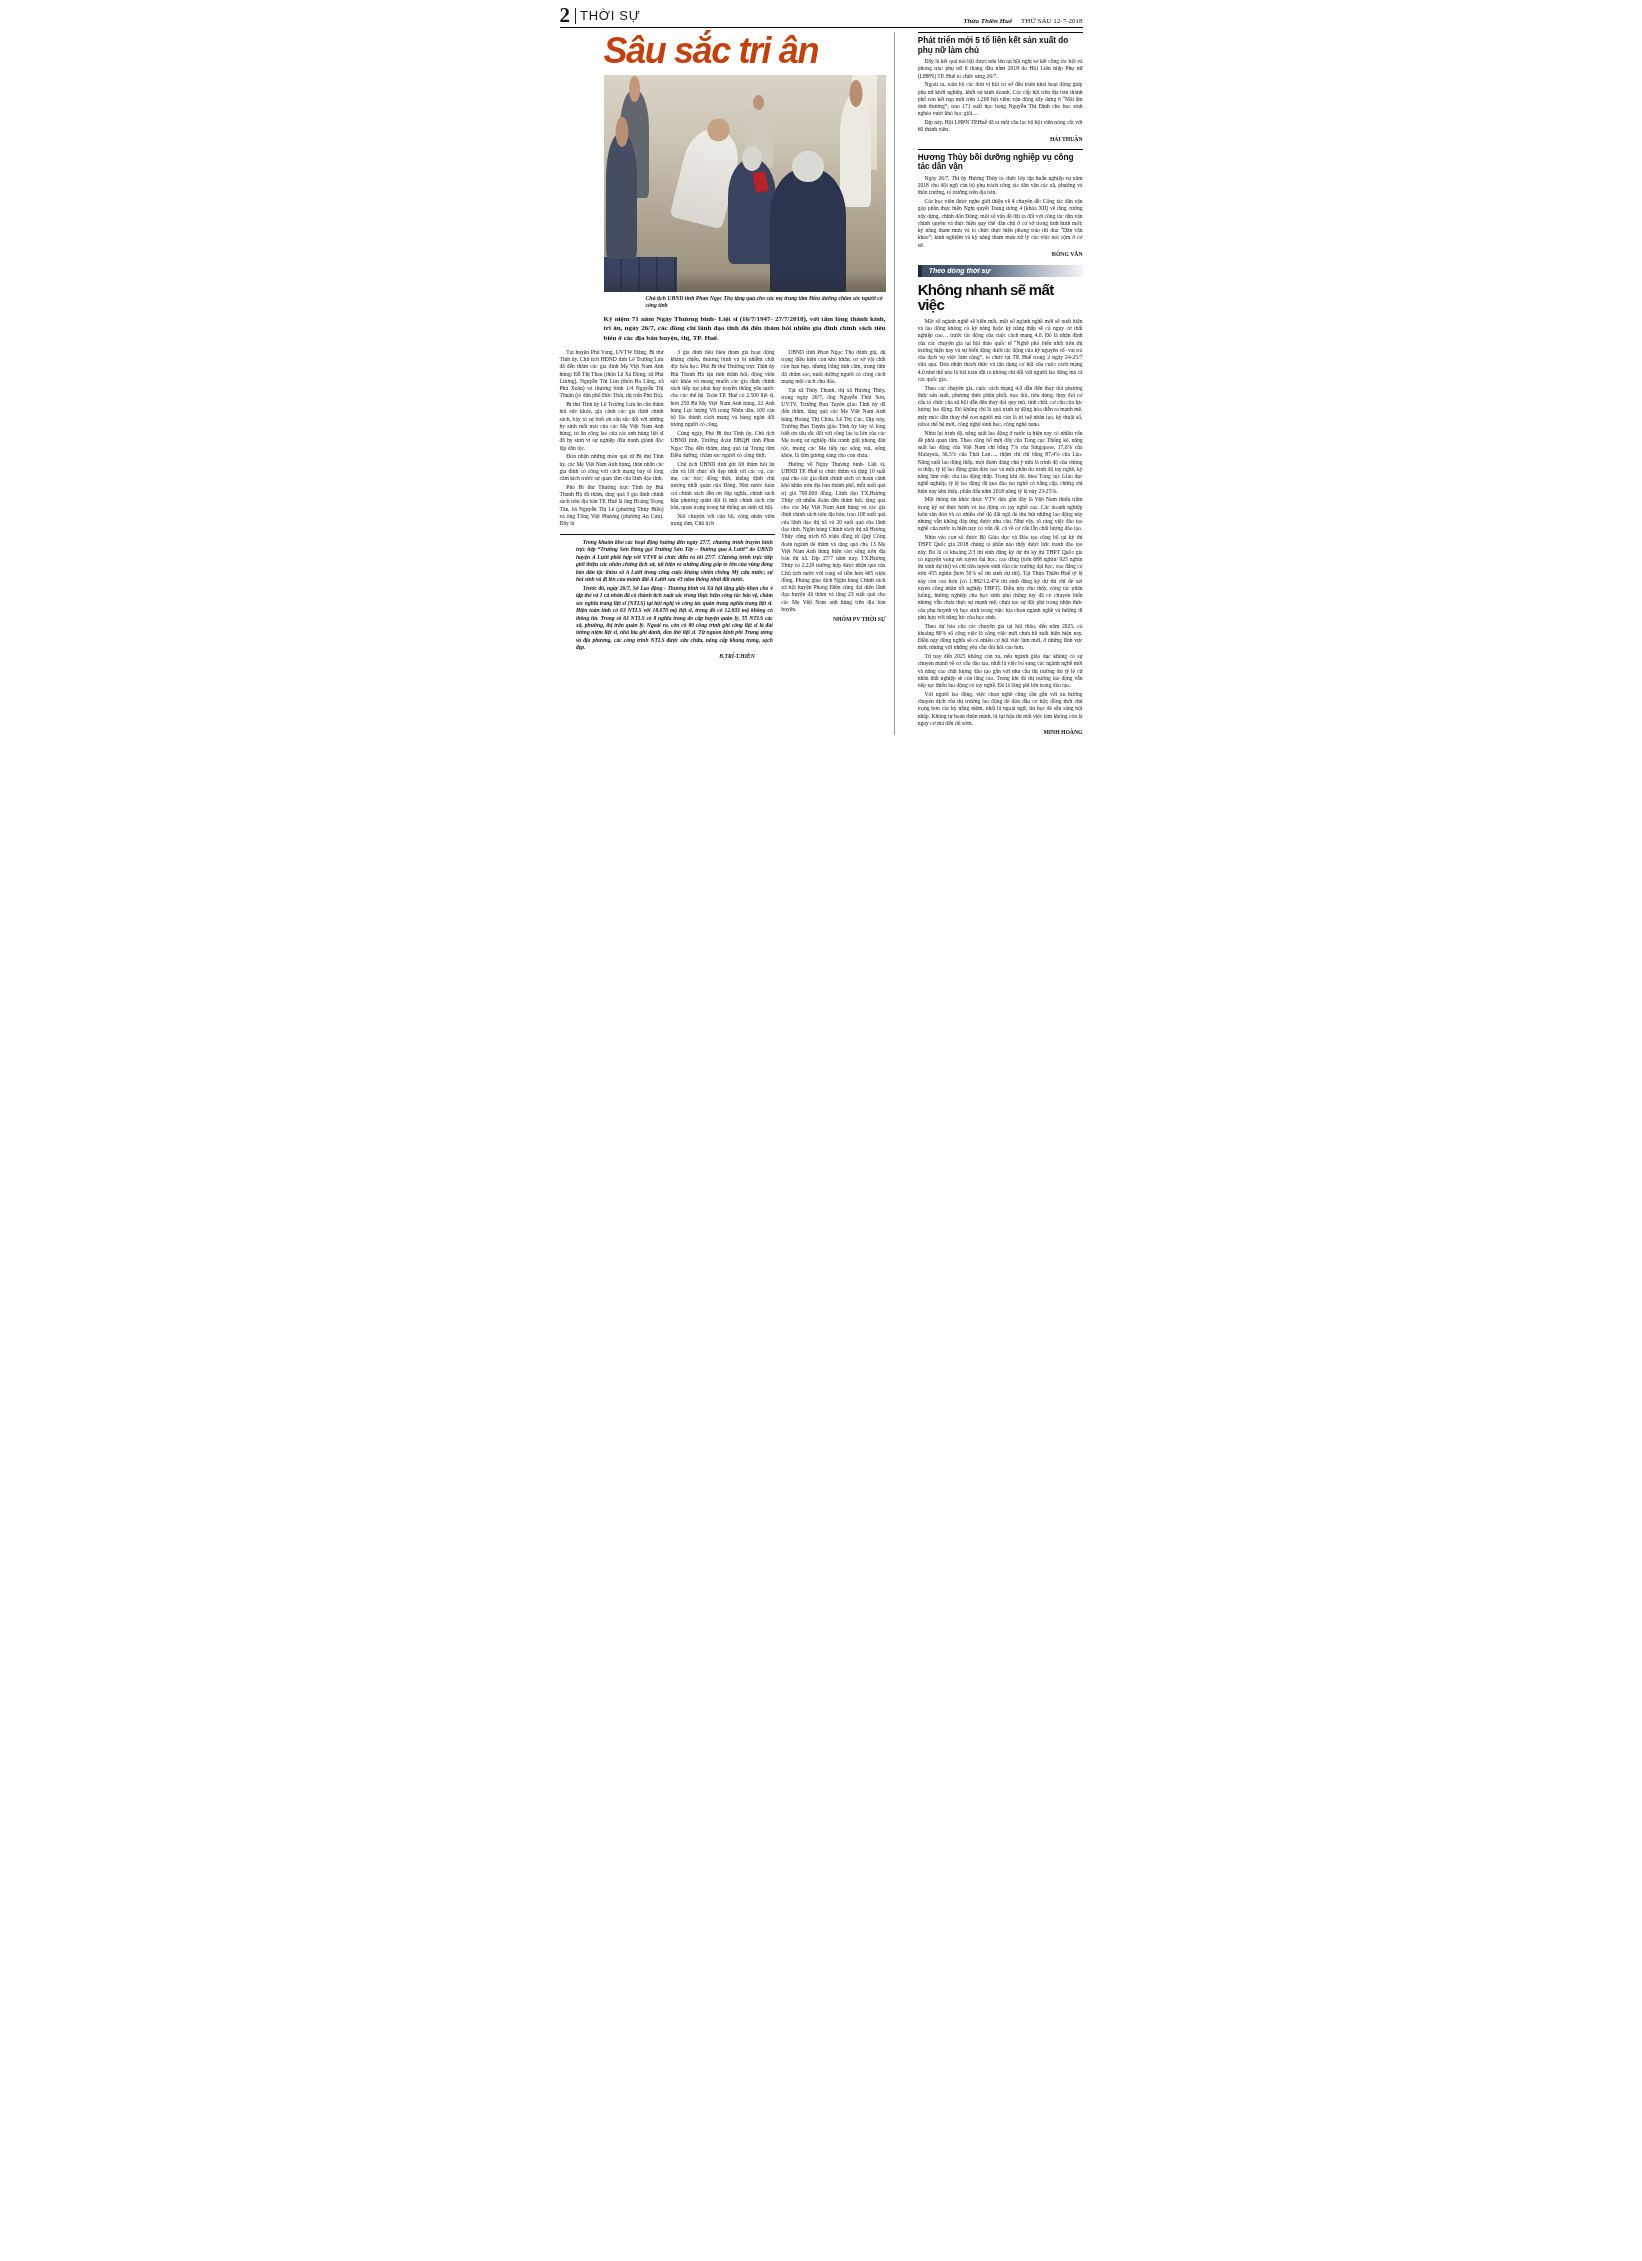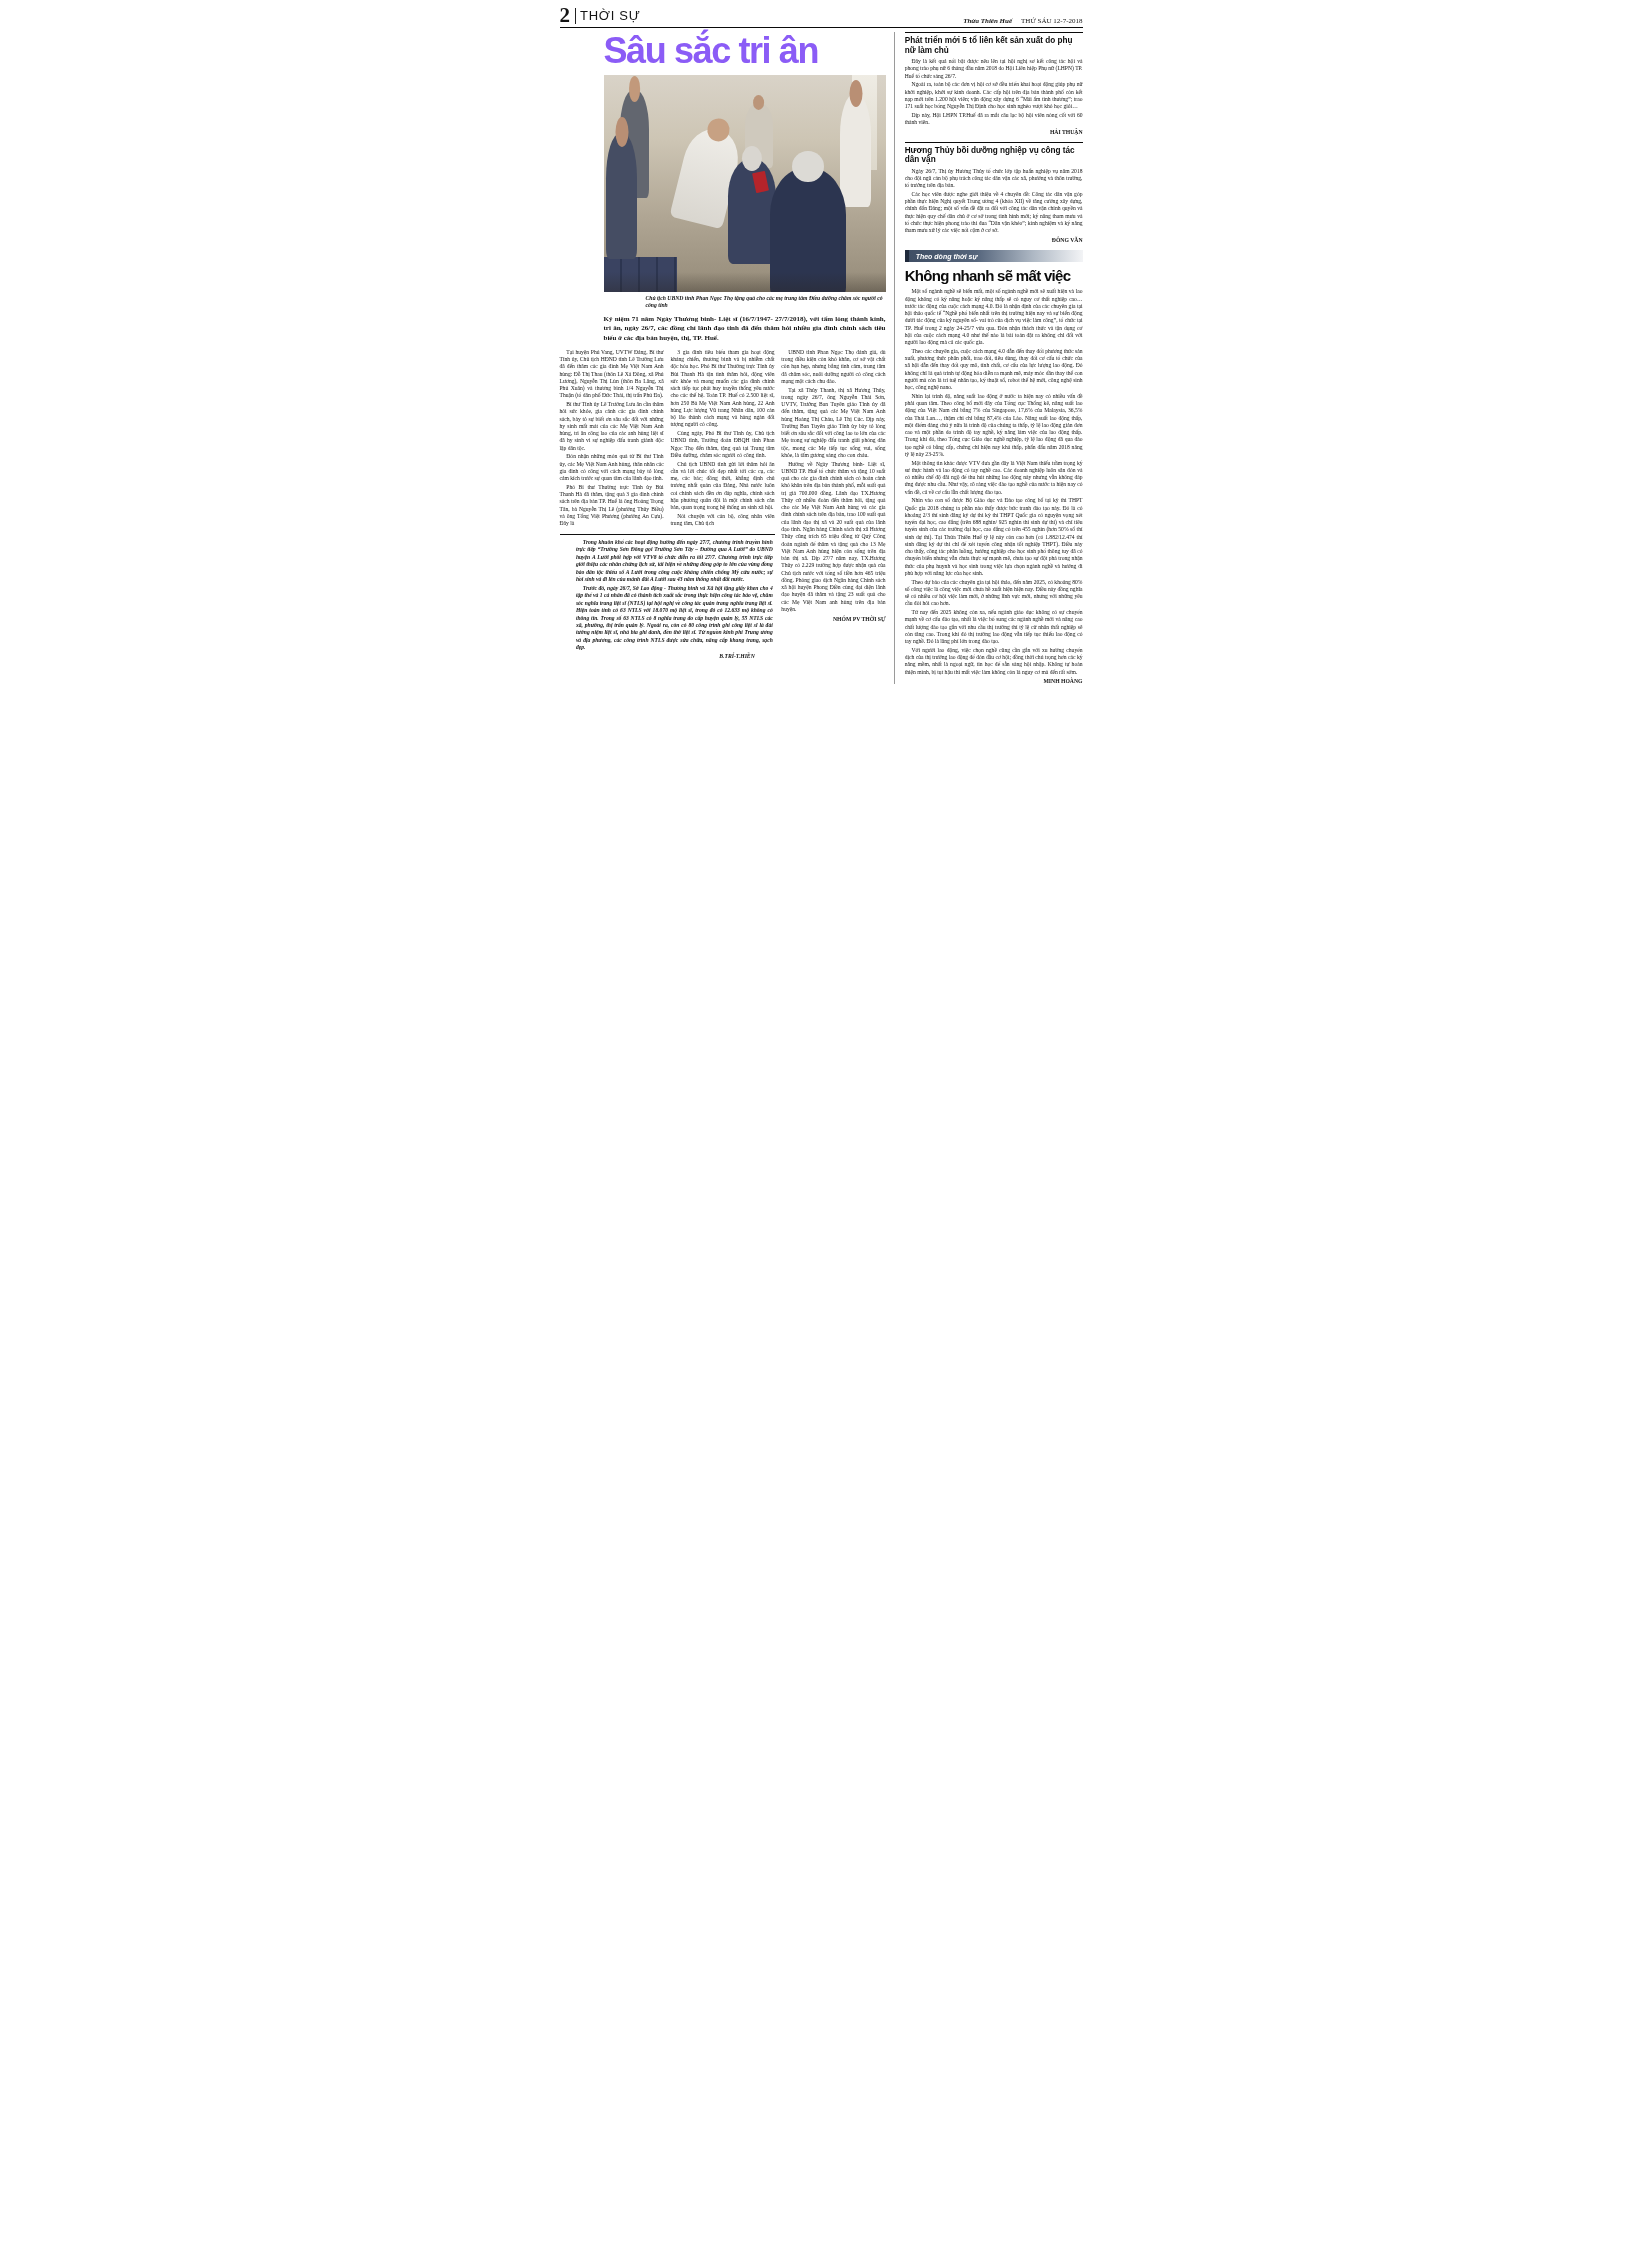--- a/index.html
+++ b/index.html
@@ -15,26 +15,26 @@
   .mast-left { display:flex; align-items:center; gap:4.6px; }
   .page-num { font-size:21px; font-weight:bold; line-height:.82; }
   .mast-divider { width:0.9px; height:15.5px; background:#222; }
   .section-name { font-family:"Liberation Sans",sans-serif; font-size:13px; letter-spacing:0.7px; font-weight:500; }
   .mast-right { display:flex; align-items:center; gap:9px; font-size:7px; }
   .brand { font-weight:bold; font-style:italic; }
 
   
   .content { display:flex; gap:8.2px; margin-top:4.6px; }
   .left-area { width:326px; flex:none; }
-  .right-area { flex:1; min-width:0; border-left:0.5px solid #9a9a9a; padding-left:10px; }
+  .right-area { flex:1; min-width:0; border-left:0.5px solid #9a9a9a; padding-left:23px; }
 
   
   .feature-top { margin-left:44px; }
   .headline { font-family:"Liberation Sans",sans-serif; font-weight:bold;
-    font-size:36px; letter-spacing:-1.4px; line-height:.95; margin:1.8px 0 6.4px; color:#8b5cf6; }
+    font-size:36px; letter-spacing:-1.4px; line-height:.95; margin:1.8px 0 6.4px; color:#c2410c;font-style:italic; }
 
   .photo { position:relative; height:217px; overflow:hidden;
     background:linear-gradient(180deg,#d9d3c8 0%,#cdc5b4 30%,#b0a694 65%,#958b79 100%); }
   .ph { position:absolute; }
   .fig { position:absolute; border-radius:46% 46% 10% 10% / 36% 36% 8% 8%; }
   .fig::before { content:""; position:absolute; left:50%; top:-13%; transform:translateX(-50%);
     width:42%; height:24%; border-radius:50%; background:var(--skin,#c7a183); }
   .f1 { left:6%;  top:7%;  width:10%; height:50%; background:#62666f; --skin:#c2997b; }
   .f2 { left:1%;  top:27%; width:11%; height:58%; background:#454d63; --skin:#b98f74; }
   .f7 { left:50%; top:13%; width:10%; height:30%; background:#cfc9bd; --skin:#bb9579; }

